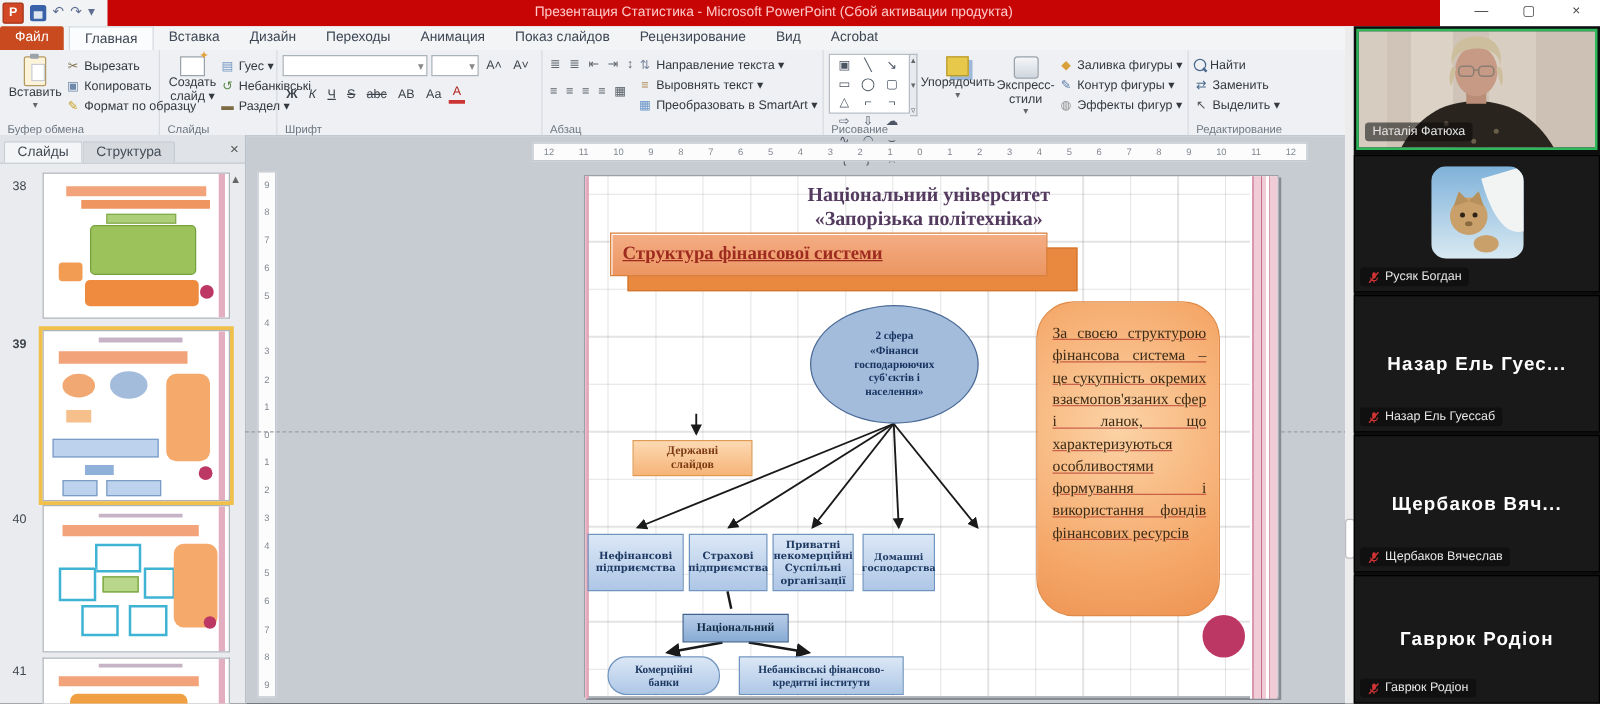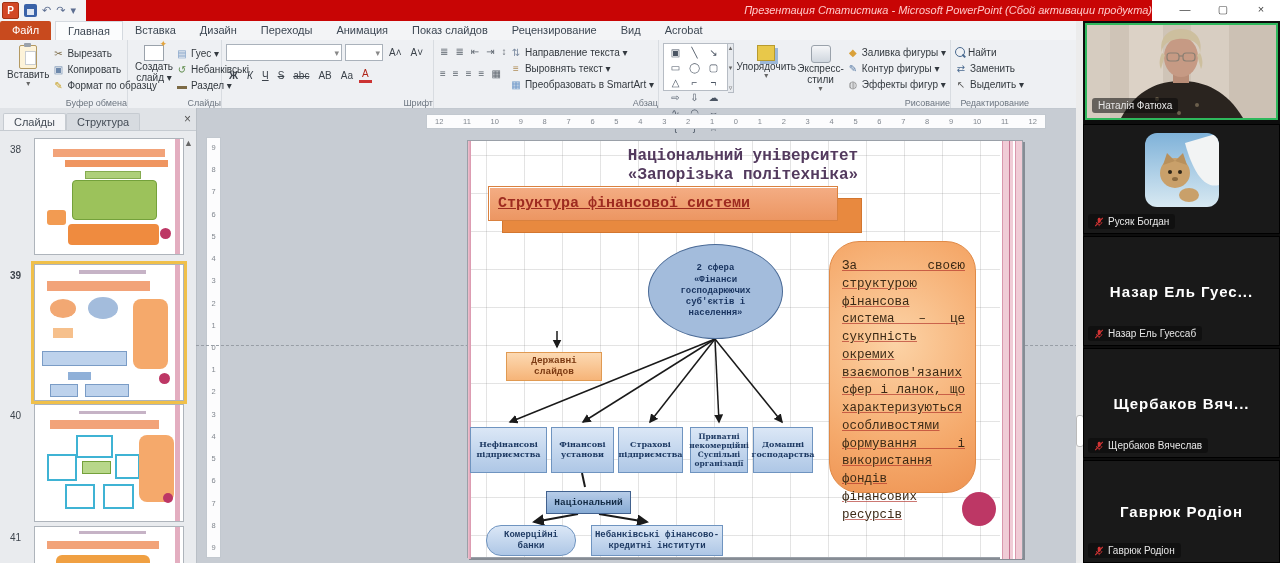--- a/index.html
+++ b/index.html
@@ -4,40 +4,40 @@
 <style>
   html,body{margin:0;padding:0;background:#000;}
   #app{position:relative;width:1280px;height:563px;overflow:hidden;
        font-family:"Liberation Sans",sans-serif;background:#c7ccd3;}
   .abs{position:absolute;}
   .pre{white-space:pre-line;}
 
   
   .titlebar{left:0;top:0;width:1280px;height:21px;background:#f2f3f5;}
   .titlebar-red{left:86px;top:0;width:1066px;height:21px;background:#c80505;}
-  .title-text{width:100%;text-align:right;line-height:21px;color:#ffc9c9;font-size:11px;font-style:italic;}
+  .title-text{width:100%;text-align:center;line-height:21px;color:#ffc9c9;font-size:11px;}
   .qat{left:2px;top:2px;display:flex;gap:5px;align-items:center;height:17px;}
   .qat .app-ic{width:15px;height:15px;background:#d24726;border:1px solid #a33213;border-radius:2px;
        color:#fff;font-size:10px;font-weight:bold;text-align:center;line-height:15px;}
   .qat .save-ic{width:13px;height:13px;background:#3a62a8;border-radius:2px;position:relative;}
   .qat .save-ic::after{content:"";position:absolute;left:3px;top:5px;width:7px;height:6px;background:#dfe6f2;}
   .qat .g{color:#5d6e91;font-size:11px;line-height:15px;}
   .win-strip{left:1152px;top:0;width:128px;height:21px;background:#fff;display:flex;justify-content:flex-end;}
   .winbtn{width:38px;text-align:center;color:#444;font-size:11px;line-height:19px;cursor:default;}
 
   
   .tabrow{left:0;top:21px;width:1083px;height:19px;background:#f3f4f6;border-bottom:1px solid #d4d9df;display:flex;}
   .rtab{padding:0 12px;font-size:11px;color:#3d4753;line-height:19px;}
   .rtab.file{background:#c84a1e;color:#fff;border-radius:2px 2px 0 0;margin-right:4px;}
   .rtab.active{background:#fbfcfd;border:1px solid #d4d9df;border-bottom:none;line-height:18px;}
 
   
   .ribbon{left:0;top:40px;width:1083px;height:68px;background:#eef0f3;border-bottom:1px solid #c2c8cf;display:flex;}
   .rgroup{position:relative;height:100%;border-right:1px solid #d8dce1;padding:3px 4px 12px 4px;box-sizing:border-box;}
-  .rgroup .glabel{position:absolute;bottom:0;left:6px;right:0;text-align:right;font-size:9px;color:#6d7681;}
+  .rgroup .glabel{position:absolute;bottom:0;left:6px;right:0;text-align:left;font-size:9px;color:#6d7681;}
   .bigbtn{display:inline-flex;flex-direction:column;align-items:center;justify-content:flex-start;
           font-size:10px;color:#33393f;text-align:center;padding:2px 3px;line-height:1.1;}
   .smallrow{display:flex;align-items:center;gap:3px;font-size:10px;color:#33393f;height:16px;white-space:nowrap;}
   .ic{display:inline-block;font-size:10px;color:#7c6a45;width:12px;text-align:center;}
   .clip-ic{width:16px;height:22px;background:#fdf3d9;border:1px solid #b49a62;border-radius:2px;position:relative;}
   .clip-ic::before{content:"";position:absolute;left:4px;top:-3px;width:7px;height:4px;background:#9aa2ab;border-radius:1px;}
   .clip-ic::after{content:"";position:absolute;left:5px;top:5px;width:9px;height:12px;background:#fff;border:1px solid #c9cdd2;}
   .slide-ic{width:18px;height:14px;background:#fff;border:1px solid #9aa2ab;position:relative;}
   .slide-ic::after{content:"✦";position:absolute;right:-4px;top:-6px;color:#e2a33b;font-size:9px;}
   .combo{background:#fff;border:1px solid #aab2bb;height:15px;font-size:9px;color:#555;
@@ -77,21 +77,21 @@
   .vruler span{font-size:7.5px;color:#81878f;}
   .guide{left:196px;top:345px;width:887px;height:0;border-top:1px dashed #989ea6;}
 
   
   .slide{left:467px;top:140px;width:556px;height:418px;background:#fff;border:1px solid #9aa0a8;
          box-shadow:2px 2px 0 #868c94;box-sizing:border-box;
          background-image:
            repeating-linear-gradient(to right, rgba(130,130,130,.22) 0 1px, transparent 1px 38px),
            repeating-linear-gradient(to bottom, rgba(130,130,130,.22) 0 1px, transparent 1px 38px);
          background-position:18px 14px;}
-  .sfont{font-family:Liberation Mono, monospace;}
+  .sfont{font-family:Liberation Serif, serif;}
   .leftedge{left:0;top:0;width:3px;height:418px;background:linear-gradient(to right,#efc3d0,#d995ac);}
   .rightstripe{right:0;top:0;width:22px;height:418px;
       background:repeating-linear-gradient(90deg,#ffffff 0 2px,#d998ad 2px 3px,#f0ccd6 3px 9px,#c4718f 9px 10px,#f0ccd6 10px 13px);}
   .stitle{left:60px;top:6px;width:430px;text-align:center;font-size:16px;font-weight:bold;color:#533a5e;line-height:1.2;}
   .banner-back{left:34px;top:57px;width:358px;height:33px;background:#e8893f;border:1px solid #d3762f;}
   .banner{left:20px;top:45px;width:350px;height:35px;background:linear-gradient(#f4ad84,#ec9662);
           border:1px solid #d9813f;box-shadow:1px 1px 0 #fff inset;display:flex;align-items:center;padding-left:9px;box-sizing:border-box;}
   .banner span{font-size:15px;font-weight:bold;color:#9e2b20;text-decoration:underline;}
   .ell{border-radius:50%;display:flex;align-items:center;justify-content:center;text-align:center;box-sizing:border-box;}
   .ell1{left:28px;top:105px;width:122px;height:84px;background:#f2a873;border:1.5px solid #a96a35;
@@ -510,22 +510,20 @@
 господарюючих
 суб'єктів і
 населення»</div>
     <div class="abs statebox sfont pre">Державні
 слайдов</div>
 
     <div class="abs branches">
 
     <div class="branch pre">Нефінансові
 підприємства</div>
-        <div class="branch pre">Фінансові
-установи</div>
         <div class="branch pre">Страхові
 підприємства</div>
         <div class="branch pre">Приватні
 некомерційні
 Суспільні
 організації</div>
         <div class="branch pre">Домашні
 господарства</div>
       </div>
 

